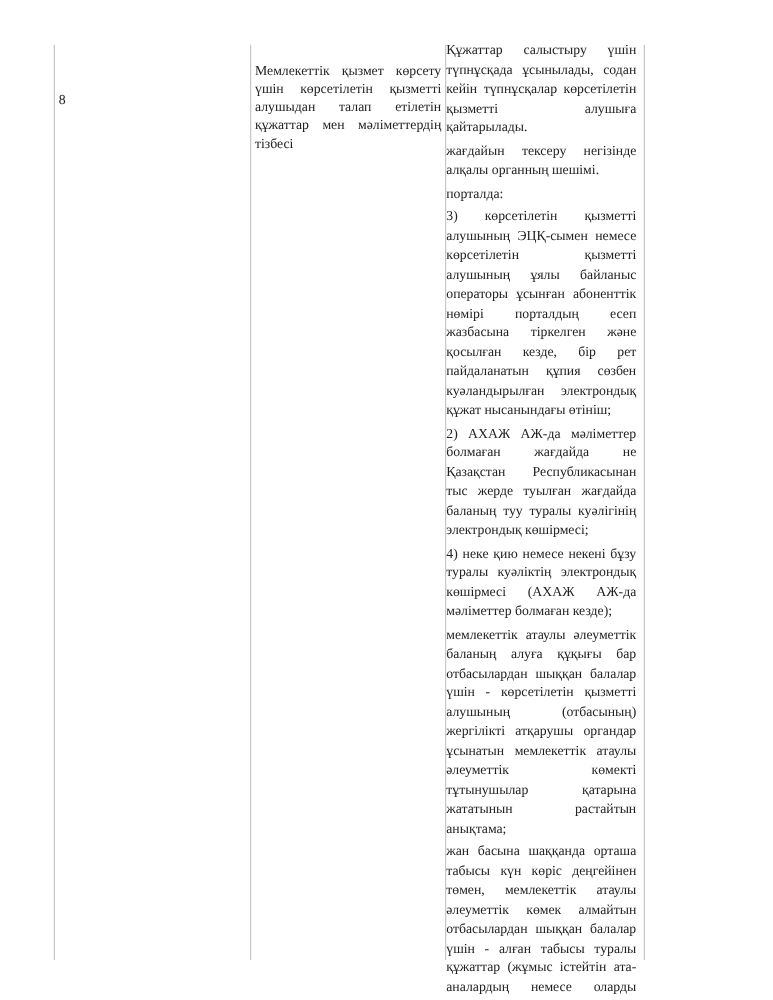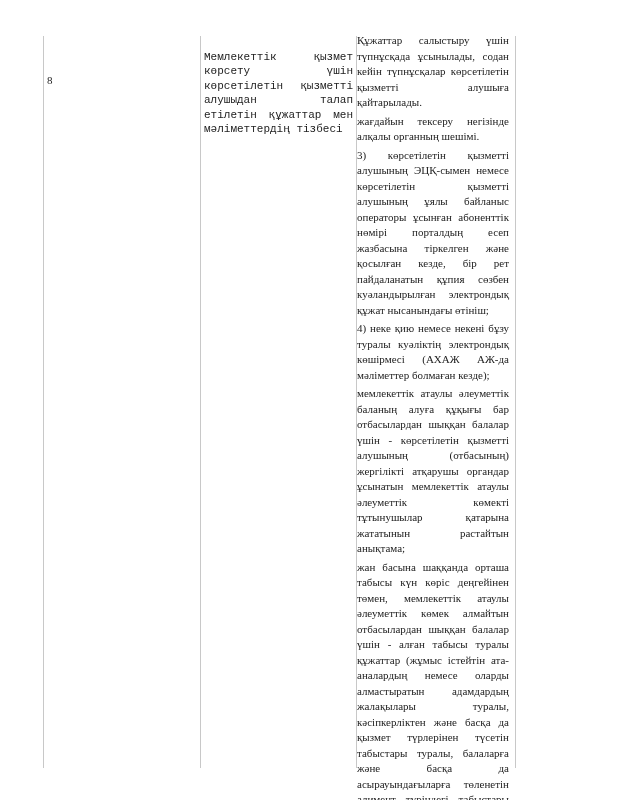--- a/index.html
+++ b/index.html
@@ -1,37 +1,39 @@
 <!DOCTYPE html>
 <html><head>
   <meta charset="utf-8">
   <style>
     html, body { margin: 0; padding: 0; background: #ffffff; }
     body { width: 618px; height: 800px; position: relative; overflow: hidden;
            font-family: "Liberation Serif", "DejaVu Serif", serif; color: #222; }
     .vline { position: absolute; top: 36px; height: 732px; width: 1px; background: #c8c8c8; }
     .cell-num { position: absolute; left: 47px; top: 73px; font-size: 11px; line-height: 14px; }
     .cell-name { position: absolute; left: 204px; top: 50px; width: 149px;
-                 font-size: 11px; line-height: 14.4px; text-align: justify; font-family: Liberation Mono, monospace; }
+                 font-size: 11px; line-height: 14.4px; text-align: justify; }
     .cell-body { position: absolute; left: 357px; top: 33px; width: 152px;
                  font-size: 11px; line-height: 15.5px; }
     .cell-body p { margin: 0 0 3px 0; text-align: justify; }
   </style>
 </head>
 <body>
 
 <div class="vline" style="left:43px;"></div>
 <div class="vline" style="left:200px;"></div>
 <div class="vline" style="left:356px;"></div>
 <div class="vline" style="left:515px;"></div>
 
 <div class="cell-num">8</div>
 
 <div class="cell-name">Мемлекеттік қызмет көрсету үшін көрсетілетін қызметті алушыдан талап етілетін құжаттар мен мәліметтердің тізбесі</div>
 
 <div class="cell-body">
   <p>Құжаттар салыстыру үшін түпнұсқада ұсынылады, содан кейін түпнұсқалар көрсетілетін қызметті алушыға қайтарылады.</p>
   <p>жағдайын тексеру негізінде алқалы органның шешімі.</p>
+  <p>порталда:</p>
   <p>3) көрсетілетін қызметті алушының ЭЦҚ-сымен немесе көрсетілетін қызметті алушының ұялы байланыс операторы ұсынған абоненттік нөмірі порталдың есеп жазбасына тіркелген және қосылған кезде, бір рет пайдаланатын құпия сөзбен куәландырылған электрондық құжат нысанындағы өтініш;</p>
+  <p>2) АХАЖ АЖ-да мәліметтер болмаған жағдайда не Қазақстан Республикасынан тыс жерде туылған жағдайда баланың туу туралы куәлігінің электрондық көшірмесі;</p>
   <p>4) неке қию немесе некені бұзу туралы куәліктің электрондық көшірмесі (АХАЖ АЖ-да мәліметтер болмаған кезде);</p>
   <p>мемлекеттік атаулы әлеуметтік баланың алуға құқығы бар отбасылардан шыққан балалар үшін - көрсетілетін қызметті алушының (отбасының) жергілікті атқарушы органдар ұсынатын мемлекеттік атаулы әлеуметтік көмекті тұтынушылар қатарына жататынын растайтын анықтама;</p>
   <p>жан басына шаққанда орташа табысы күн көріс деңгейінен төмен, мемлекеттік атаулы әлеуметтік көмек алмайтын отбасылардан шыққан балалар үшін - алған табысы туралы құжаттар (жұмыс істейтін ата-аналардың немесе оларды алмастыратын адамдардың жалақылары туралы, кәсіпкерліктен және басқа да қызмет түрлерінен түсетін табыстары туралы, балаларға және басқа да асырауындағыларға төленетін алимент түріндегі табыстары туралы анықтама);</p>
 </div>
 
 </body></html>

